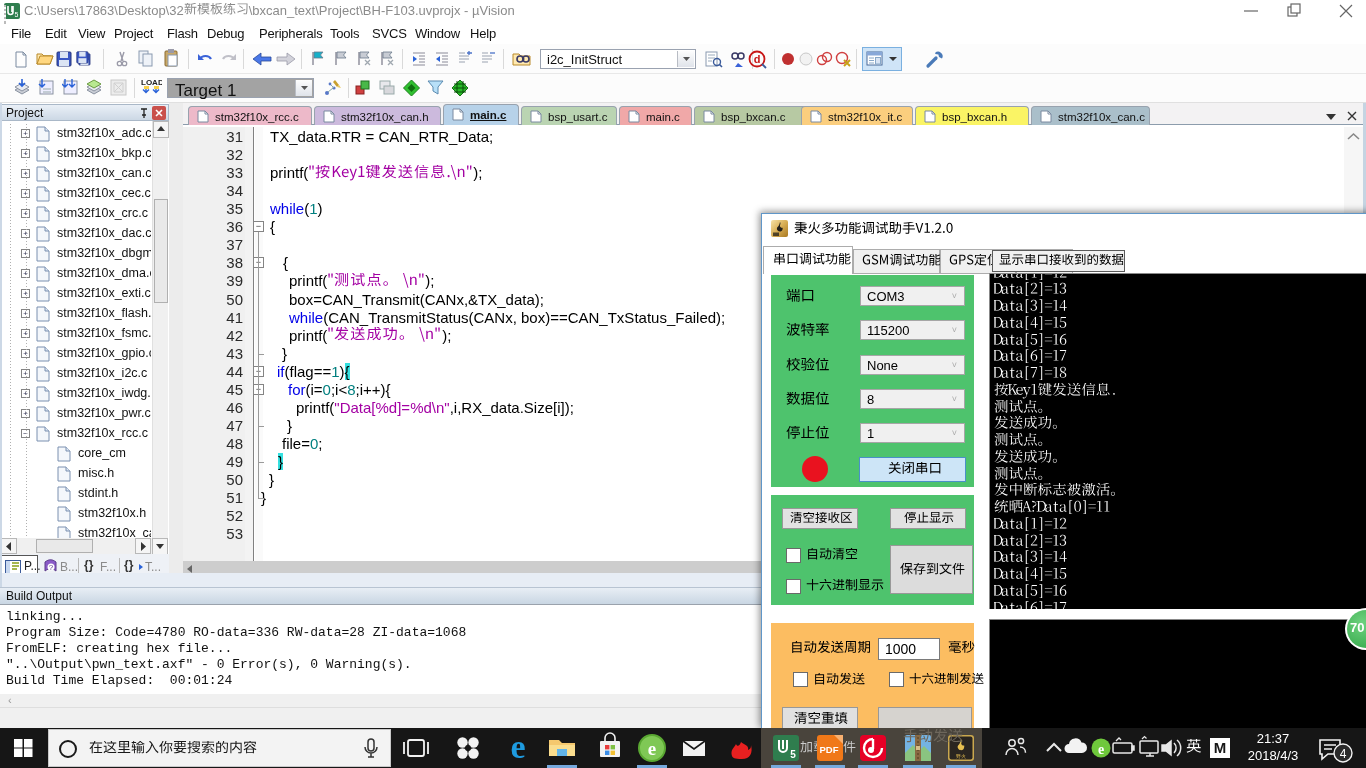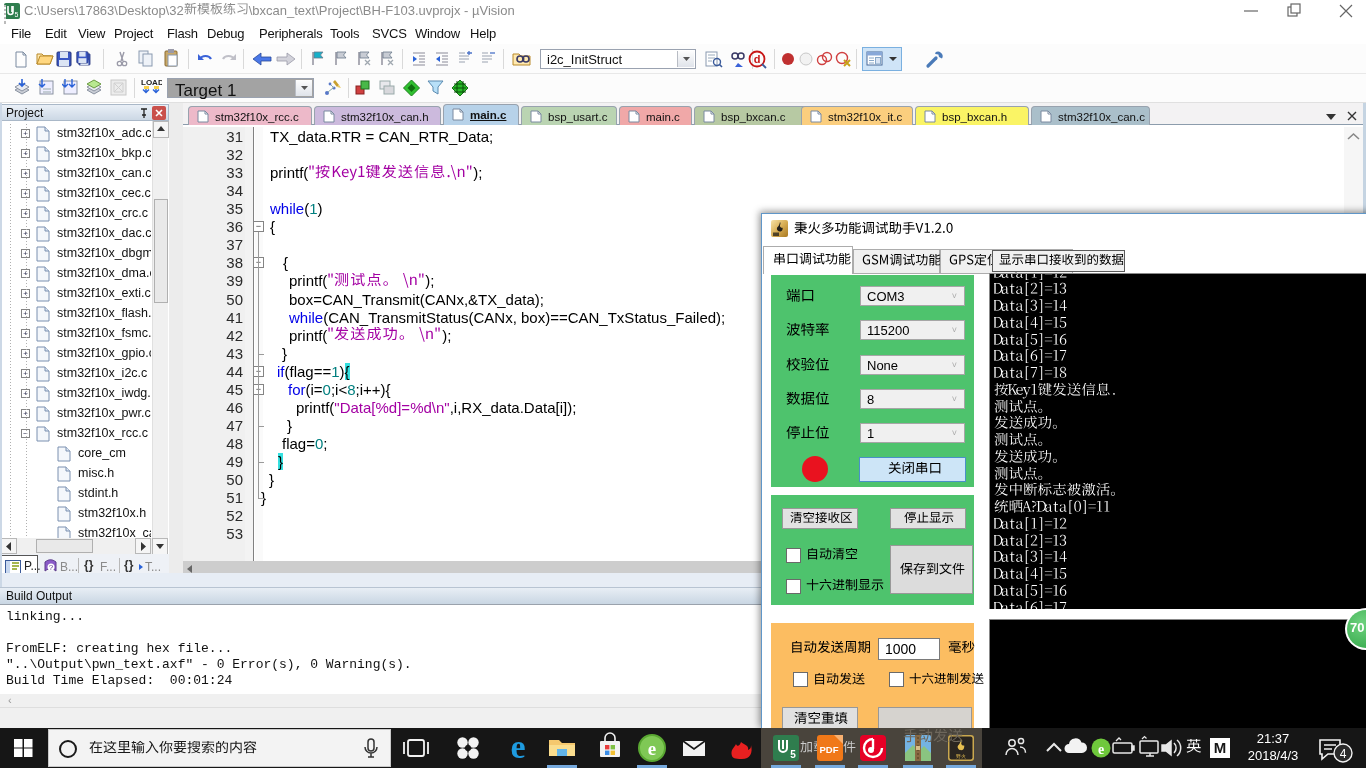--- a/index.html
+++ b/index.html
@@ -801,23 +801,23 @@
         <use href="#s23" transform="translate(39.5 12.0) scale(0.015 -0.015)"></use>
         <use href="#s24" transform="translate(55.7 12.0) scale(0.015 -0.015)"></use>
         <use href="#s22" transform="translate(71.9 12.0) scale(0.015 -0.015)"></use>
         <use href="#s17" transform="translate(92.0 12.0) scale(0.015 -0.015)"></use>
         <use href="#s18" transform="translate(97.9 12.0) scale(0.015 -0.015)"></use>
         <use href="#s5" transform="translate(107.0 12.0) scale(0.015 -0.015)"></use>
       </svg><span>);</span></div>
     <div class="cl" style="left:99px;top:217.6px"><span>}</span></div>
     <div class="cl" style="left:94px;top:235.6px"><span class="kw">if</span><span>(flag==</span><span class="num">1</span><span>)</span><span style="background:#35e0e0">{</span></div>
     <div class="cl" style="left:105px;top:253.7px"><span class="kw">for</span><span>(i=</span><span class="num">0</span><span>;i&lt;</span><span class="num">8</span><span>;i++){</span></div>
-    <div class="cl" style="left:113px;top:271.8px"><span>printf(</span><span class="str">"Data[%d]=%d\n"</span><span>,i,RX_data.Data[i]);</span></div>
+    <div class="cl" style="left:113px;top:271.8px"><span>printf(</span><span class="str">"Data[%d]=%d\n"</span><span>,i,RX_data.Size[i]);</span></div>
     <div class="cl" style="left:104px;top:289.8px"><span>}</span></div>
-    <div class="cl" style="left:99px;top:307.9px"><span>flag=</span><span class="num">0</span><span>;</span></div>
+    <div class="cl" style="left:99px;top:307.9px"><span>file=</span><span class="num">0</span><span>;</span></div>
     <div class="cl" style="left:95px;top:325.9px"><span style="background:#35e0e0">}</span></div>
     <div class="cl" style="left:86px;top:343.9px"><span>}</span></div>
     <div class="cl" style="left:78px;top:362.0px"><span>}</span></div>
     <div class="fold" style="left:70px;top:94.2px">−</div>
     <div class="fold" style="left:70px;top:130.4px">−</div>
     <div class="fold" style="left:70px;top:238.6px">−</div>
     <div class="fold" style="left:70px;top:256.7px">−</div>
     <div style="position:absolute;left:75px;top:105.2px;width:1px;height:265.8px;background:#9a9a9a"></div>
     <div style="position:absolute;left:75px;top:371.0px;width:6px;height:1px;background:#9a9a9a"></div>
     <div style="position:absolute;left:75px;top:141.4px;width:1px;height:85.2px;background:#9a9a9a"></div>
@@ -836,20 +836,21 @@
     </svg>
   </div>
 <div class="ab" style="left:1363px;top:103px;width:3px;height:484px;background:#c5d4e2"></div>
 <div class="ab" id="gapstrip"></div>
 <div class="ab" style="left:0;top:103px;width:2px;height:625px;background:#ccd8e6"></div>
 <div class="ab" id="buildhdr">
     <span style="position:absolute;left:6px;top:1px">Build Output</span>
   </div>
 <div class="ab" id="buildbody">
     <div class="bo" style="top:4px">linking...</div>
+    <div class="bo" style="top:20px">Program Size: Code=4780 RO-data=336 RW-data=28 ZI-data=1068</div>
     <div class="bo" style="top:36px">FromELF: creating hex file...</div>
     <div class="bo" style="top:52px">"..\Output\pwn_text.axf" - 0 Error(s), 0 Warning(s).</div>
     <div class="bo" style="top:68px">Build Time Elapsed:  00:01:24</div>
   </div>
 <div class="ab" id="buildsb">
     <span style="position:absolute;left:8px;top:0;color:#999;font-size:11px">‹</span>
   </div>
 <div class="ab" id="belowbuild"></div>
 <div class="ab" id="serialwin">
     <svg class="ab" style="left:9px;top:6px" width="17" height="17">

